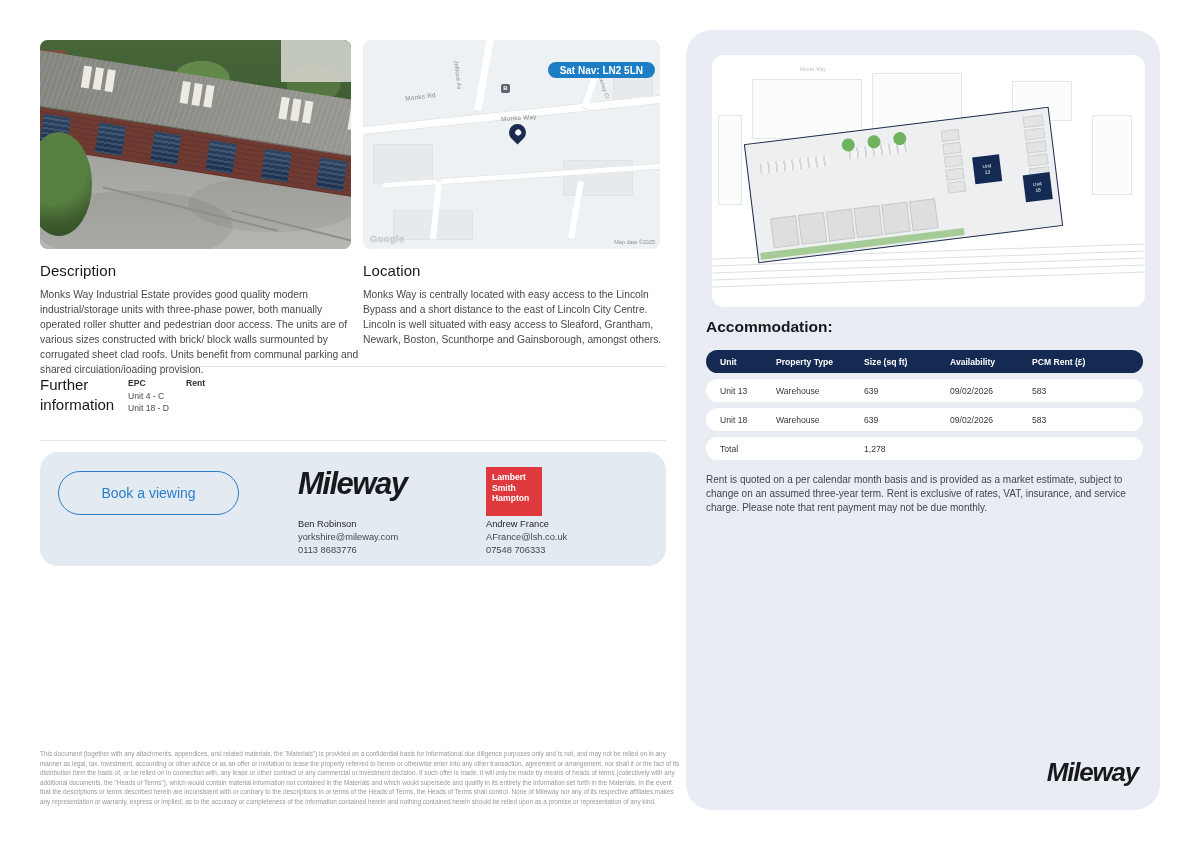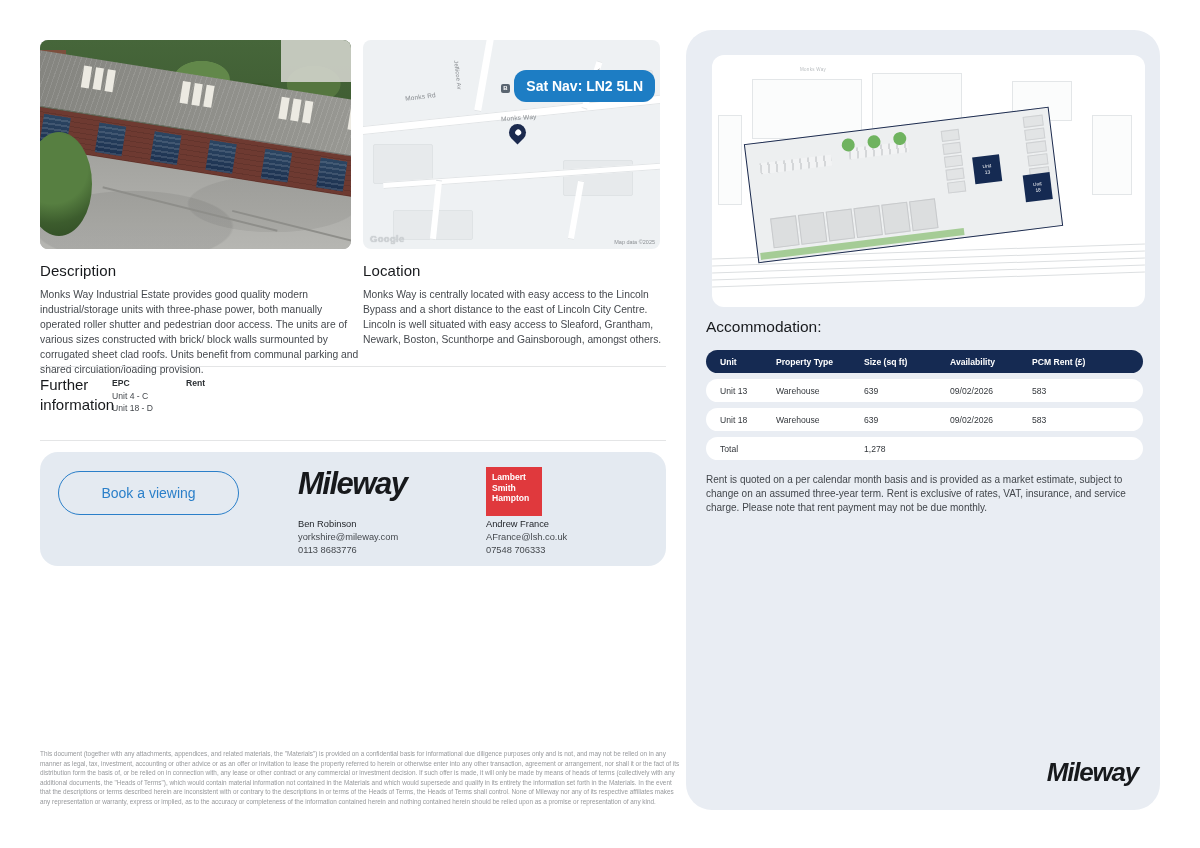--- a/index.html
+++ b/index.html
@@ -37,22 +37,22 @@
   .photo .door { position:absolute; top:62px; width:27px; height:30px;
     background: repeating-linear-gradient(0deg, rgba(255,255,255,.12) 0 2px, transparent 2px 5px), linear-gradient(#2c4663,#1c3150); }
   .photo .bush { position:absolute; left:-14px; top:92px; width:66px; height:104px; border-radius:50%;
     background: radial-gradient(circle at 40% 35%, #577f41 0 45%, #3c5c2d 70%, #2f4a24 100%); }
 
   
   .map { position:absolute; left:363px; top:40px; width:297px; height:209px; border-radius:8px; overflow:hidden; background:#eef1f3; }
   .map .blk { position:absolute; background:#e7eaec; border:1px solid #dfe3e5; border-radius:2px; }
   .road { position:absolute; background:#ffffff; border-top:1px solid #e2e5e7; border-bottom:1px solid #e2e5e7; }
   .road-label { position:absolute; color:#85898d; font-size:6.5px; letter-spacing:.2px; white-space:nowrap; }
-  .satnav { position:absolute; top:30px; right:5px; height:32px; padding:0 12px; border-radius:12px; background:#1d7dc4; color:#fff;
-    font-size:14px; font-weight:bold; display:flex; align-items:center; }
+  .satnav { position:absolute; top:22px; right:5px; height:16px; padding:0 12px; border-radius:12px; background:#1d7dc4; color:#fff;
+    font-size:10px; font-weight:bold; display:flex; align-items:center; }
   .pin { position:absolute; left:146px; top:84px; width:17px; height:17px; background:#1b2a4e;
     border-radius:50% 50% 50% 0; transform:rotate(-45deg); }
   .pin::after { content:""; position:absolute; left:5.5px; top:5.5px; width:6px; height:6px; border-radius:50%; background:#fff; }
   .busstop { position:absolute; left:138px; top:44px; width:9px; height:9px; border-radius:2px; background:#5a6570; color:#fff;
     font-size:6px; line-height:9px; text-align:center; font-weight:bold; }
   .gmap-logo { position:absolute; left:7px; bottom:5px; font-size:9.5px; font-weight:bold; color:#cfd3d6;
     text-shadow:0 0 1px #aeb2b5; letter-spacing:.3px; }
   .map-attrib { position:absolute; right:5px; bottom:4px; font-size:5.5px; color:#8b8f93; }
 
   
@@ -94,21 +94,21 @@
     background:repeating-linear-gradient(90deg,#d5d7d9 0 2px,#f2f3f4 2px 8px); }
   .estate .tree { position:absolute; top:6px; width:13px; height:13px; border-radius:50%; background:#6fb35f; }
   .estate .ucolA { position:absolute; left:196px; top:10px; display:flex; flex-direction:column; gap:2px; }
   .estate .ucolA div { width:18px; height:11px; background:#e2e4e5; border:1px solid #cfd1d3; }
   .estate .ucolB { position:absolute; right:6px; top:6px; display:flex; flex-direction:column; gap:2px; }
   .estate .ucolB div { width:20px; height:11px; background:#e2e4e5; border:1px solid #cfd1d3; }
   .unit-sq { position:absolute; width:27px; height:27px; background:#152a52; color:#fff; font-size:4.8px; line-height:6px;
     display:flex; flex-direction:column; align-items:center; justify-content:center; text-align:center; }
   .plan-road-label { position:absolute; font-size:4.5px; color:#b8bcbf; letter-spacing:.3px; white-space:nowrap; }
 
-  .accom-title { position:absolute; left:20px; top:288px; font-size:15.5px; font-weight:400; color:#17191c; }
+  .accom-title { position:absolute; left:20px; top:288px; font-size:15.5px; font-weight:700; color:#17191c; }
   .tbl { position:absolute; left:20px; top:320px; width:437px; }
   .trow { display:flex; align-items:center; height:23px; border-radius:12px; font-size:8.6px; }
   .trow.head { background:#152a52; color:#fff; font-weight:bold; }
   .trow.data { background:#fff; color:#33373c; margin-top:6px; }
   .tc { padding-left:14px; }
   .tc1 { width:56px; } .tc2 { width:88px; } .tc3 { width:86px; } .tc4 { width:82px; } .tc5 { flex:1; }
   .accom-note { position:absolute; left:20px; top:443px; width:438px; font-size:10px; line-height:14px; color:#42464b; }
   .mileway-bottom { position:absolute; right:22px; top:727px; font-size:26px; font-weight:bold; font-style:italic;
     letter-spacing:-1.2px; color:#17191c; }
 </style>
@@ -168,21 +168,21 @@
   <div class="body-txt" style="left:40px;top:287px;width:324px">Monks Way Industrial Estate provides good quality modern industrial/storage units with three-phase power, both manually operated roller shutter and pedestrian door access. The units are of various sizes constructed with brick/ block walls surmounted by corrugated sheet clad roofs. Units benefit from communal parking and shared circulation/loading provision.</div>
   <div class="h-section" style="left:363px;top:262px">Location</div>
   <div class="body-txt" style="left:363px;top:287px;width:302px">Monks Way is centrally located with easy access to the Lincoln Bypass and a short distance to the east of Lincoln City Centre. Lincoln is well situated with easy access to Sleaford, Grantham, Newark, Boston, Scunthorpe and Gainsborough, amongst others.</div>
 
   <div class="divider" style="top:366px"></div>
 
   <div class="fi-title">
     <div>Further</div>
     <div>information</div>
   </div>
-  <div class="fi-col" style="left:112px;width:52px">
+  <div class="fi-col" style="left:128px;width:52px">
     <div class="fi-h">EPC</div>
     <div>Unit 4 - C</div>
     <div>Unit 18 - D</div>
   </div>
   <div class="fi-col" style="left:186px;width:176px">
     <div class="fi-h">Rent</div>
   </div>
 
   <div class="divider" style="top:440px"></div>
 

